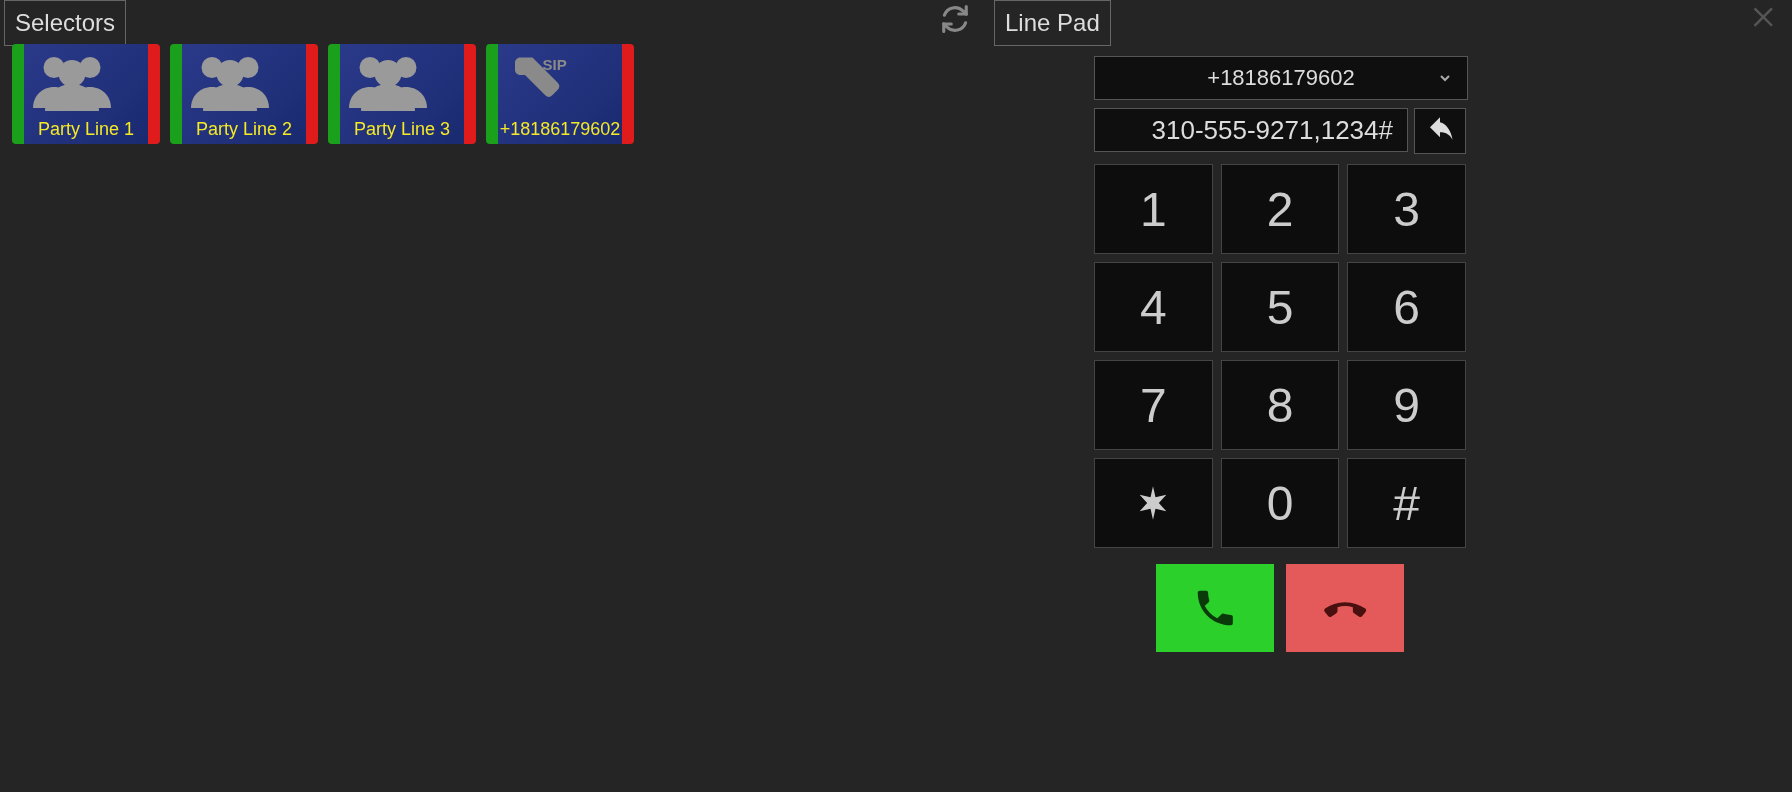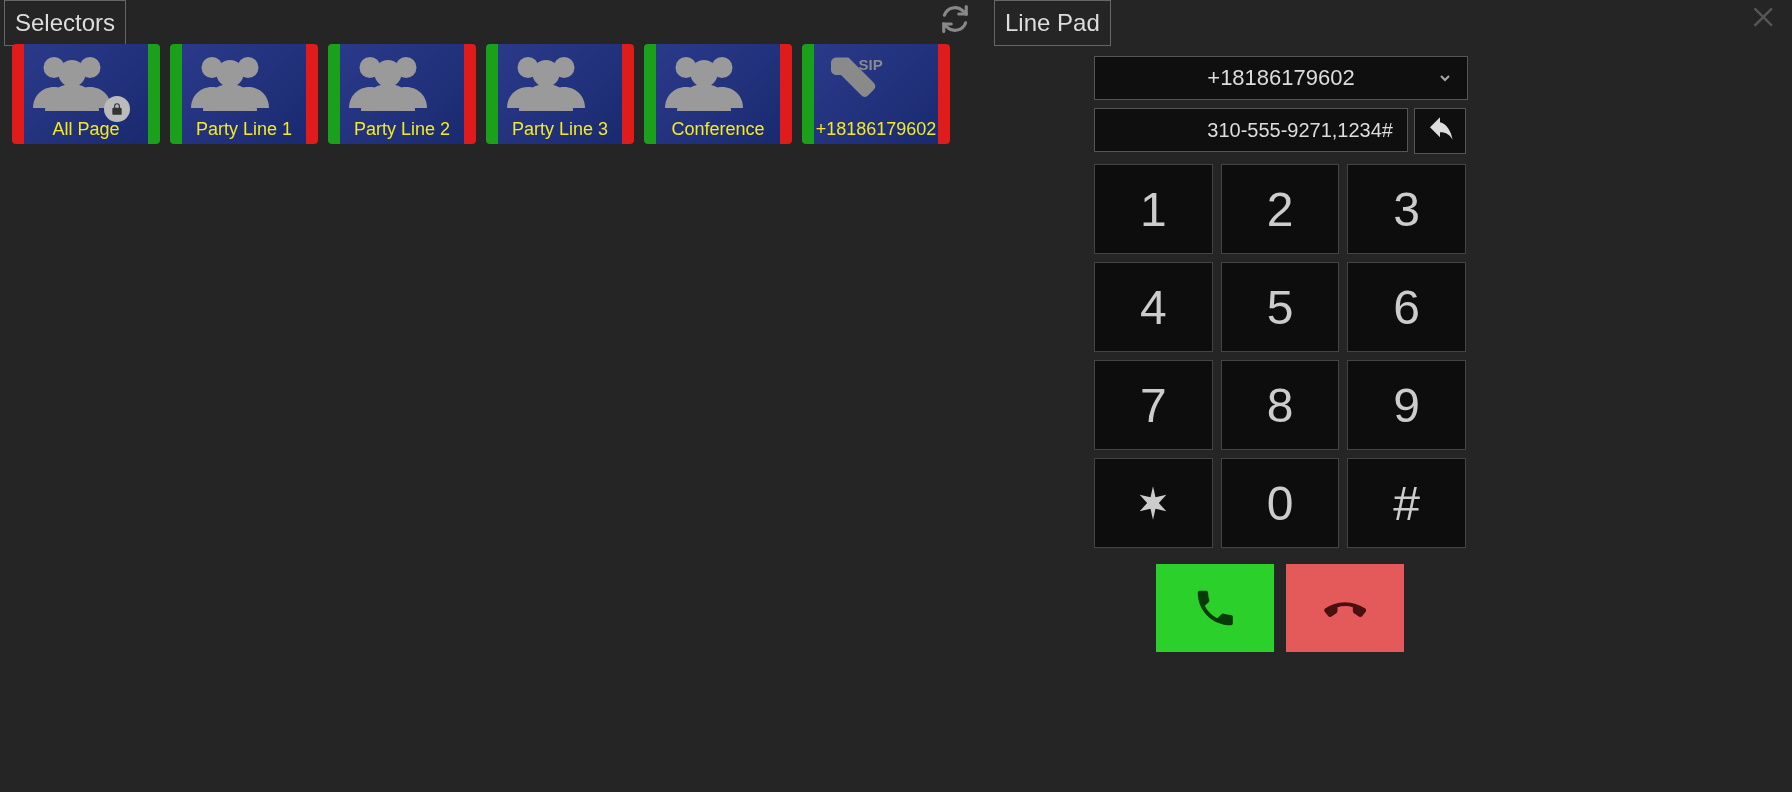--- a/index.html
+++ b/index.html
@@ -14,21 +14,21 @@
 .selector{width:148px;height:100px;display:flex;align-items:stretch;border-radius:4px;overflow:hidden;cursor:pointer}
 .sel-band{width:12px}
 .sel-body{flex:1;background:linear-gradient(135deg,#2a3a8a 0%,#1a2a70 100%);position:relative;display:flex;flex-direction:column;align-items:center;justify-content:flex-end;padding-bottom:4px}
 .sel-body .sel-icon{position:absolute;top:6px;left:0;right:0;display:flex;justify-content:flex-start}
 .sel-label{color:#f5e926;font-size:18px;font-weight:400;white-space:nowrap;text-align:center;position:relative;z-index:2}
 .lock-badge{position:absolute;right:18px;bottom:22px;width:26px;height:26px;border-radius:50%;background:#bbb;display:flex;align-items:center;justify-content:center}
 .dialpad-inner{position:absolute;top:56px;left:104px;width:372px}
 .line-select{width:100%;height:42px;background:#0f0f0f;border:1px solid #555;color:#ddd;font-size:22px;text-align:center;position:relative;cursor:pointer;display:flex;align-items:center;justify-content:center;margin-bottom:8px}
 .line-select .chev{position:absolute;right:14px;top:50%;transform:translateY(-50%);color:#aaa}
 .number-row{display:flex;gap:6px;margin-bottom:10px}
-.number-display{flex:1;height:42px;background:#0f0f0f;border:1px solid #555;color:#ddd;font-size:20px;display:flex;align-items:center;justify-content:flex-end;padding:0 14px}
+.number-display{flex:1;height:42px;background:#0f0f0f;border:1px solid #555;color:#ddd;font-size:26px;display:flex;align-items:center;justify-content:flex-end;padding:0 14px}
 .back-btn{width:50px;height:44px;background:#0f0f0f;border:1px solid #555;display:flex;align-items:center;justify-content:center;cursor:pointer}
 .key-grid{display:grid;grid-template-columns:repeat(3,1fr);gap:8px}
 .key{height:88px;background:#0d0d0d;border:1px solid #444;display:flex;align-items:center;justify-content:center;color:#ccc;font-size:48px;font-weight:300;cursor:pointer}
 .action-row{display:flex;justify-content:center;gap:12px;margin-top:16px}
 .call-btn{width:118px;height:88px;display:flex;align-items:center;justify-content:center;cursor:pointer}
 .call-green{background:#2bd02b}
 .call-red{background:#e45a5a}
 svg{display:block}
 </style>
 </head>
@@ -40,42 +40,20 @@
     <div class="panel-title">Selectors</div>
     <div class="refresh-btn">
       <svg width="30" height="30" viewBox="0 0 24 24" fill="none" stroke="#888" stroke-width="2.5" stroke-linecap="round">
         <path d="M21 2v6h-6"></path>
           <path d="M3 22v-6h6"></path>
         <path d="M3.5 9a9 9 0 0 1 14.9-3.4L21 8"></path>
           <path d="M20.5 15a9 9 0 0 1-14.9 3.4L3 16"></path>
       </svg>
     </div>
     <div class="selector-grid" id="selector-grid">
-        <div class="selector">
-          <div class="sel-band" style="background:#e01b1b"></div>
-          <div class="sel-body">
-            <div class="sel-icon">
-              <svg width="96" height="62" viewBox="0 0 64 40" fill="#9a9a9a">
-                <circle cx="20" cy="11" r="7"></circle>
-                <circle cx="44" cy="11" r="7"></circle>
-                <circle cx="32" cy="15" r="9"></circle>
-                <path d="M6 38c0-8 6-14 14-14s14 6 14 14z"></path>
-                <path d="M30 38c0-8 6-14 14-14s14 6 14 14z"></path>
-                <path d="M14 40c0-10 8-18 18-18s18 8 18 18z"></path>
-              </svg>
-            </div>
-            <div class="lock-badge">
-              <svg width="14" height="14" viewBox="0 0 24 24" fill="#333">
-                <path d="M12 2a5 5 0 0 0-5 5v3H6a2 2 0 0 0-2 2v8a2 2 0 0 0 2 2h12a2 2 0 0 0 2-2v-8a2 2 0 0 0-2-2h-1V7a5 5 0 0 0-5-5zm-3 8V7a3 3 0 1 1 6 0v3z"></path>
-              </svg>
-            </div>
-            <div class="sel-label">All Page</div>
-          </div>
-          <div class="sel-band" style="background:#1aa01a"></div>
-        </div>
         <div class="selector">
           <div class="sel-band" style="background:#1aa01a"></div>
           <div class="sel-body">
             <div class="sel-icon">
               <svg width="96" height="62" viewBox="0 0 64 40" fill="#9a9a9a">
                 <circle cx="20" cy="11" r="7"></circle>
                 <circle cx="44" cy="11" r="7"></circle>
                 <circle cx="32" cy="15" r="9"></circle>
                 <path d="M6 38c0-8 6-14 14-14s14 6 14 14z"></path>
                 <path d="M30 38c0-8 6-14 14-14s14 6 14 14z"></path>
@@ -110,37 +88,20 @@
               <svg width="96" height="62" viewBox="0 0 64 40" fill="#9a9a9a">
                 <circle cx="20" cy="11" r="7"></circle>
                 <circle cx="44" cy="11" r="7"></circle>
                 <circle cx="32" cy="15" r="9"></circle>
                 <path d="M6 38c0-8 6-14 14-14s14 6 14 14z"></path>
                 <path d="M30 38c0-8 6-14 14-14s14 6 14 14z"></path>
                 <path d="M14 40c0-10 8-18 18-18s18 8 18 18z"></path>
               </svg>
             </div>
             <div class="sel-label">Party Line 3</div>
-          </div>
-          <div class="sel-band" style="background:#e01b1b"></div>
-        </div>
-        <div class="selector">
-          <div class="sel-band" style="background:#1aa01a"></div>
-          <div class="sel-body">
-            <div class="sel-icon">
-              <svg width="96" height="62" viewBox="0 0 64 40" fill="#9a9a9a">
-                <circle cx="20" cy="11" r="7"></circle>
-                <circle cx="44" cy="11" r="7"></circle>
-                <circle cx="32" cy="15" r="9"></circle>
-                <path d="M6 38c0-8 6-14 14-14s14 6 14 14z"></path>
-                <path d="M30 38c0-8 6-14 14-14s14 6 14 14z"></path>
-                <path d="M14 40c0-10 8-18 18-18s18 8 18 18z"></path>
-              </svg>
-            </div>
-            <div class="sel-label">Conference</div>
           </div>
           <div class="sel-band" style="background:#e01b1b"></div>
         </div>
         <div class="selector">
           <div class="sel-band" style="background:#1aa01a"></div>
           <div class="sel-body">
             <div class="sel-icon">
               <svg width="84" height="60" viewBox="0 0 64 48" fill="#8a8a8a">
                 <path d="M16 6c-2 0-4 2-4 4v6c0 2 2 4 4 4h4l16 16c2 2 4 2 6 0l4-4c2-2 2-4 0-6L30 10l-4-4z"></path>
                 <text x="34" y="16" font-family="Arial" font-size="12" font-weight="bold" fill="#8a8a8a">SIP</text>

